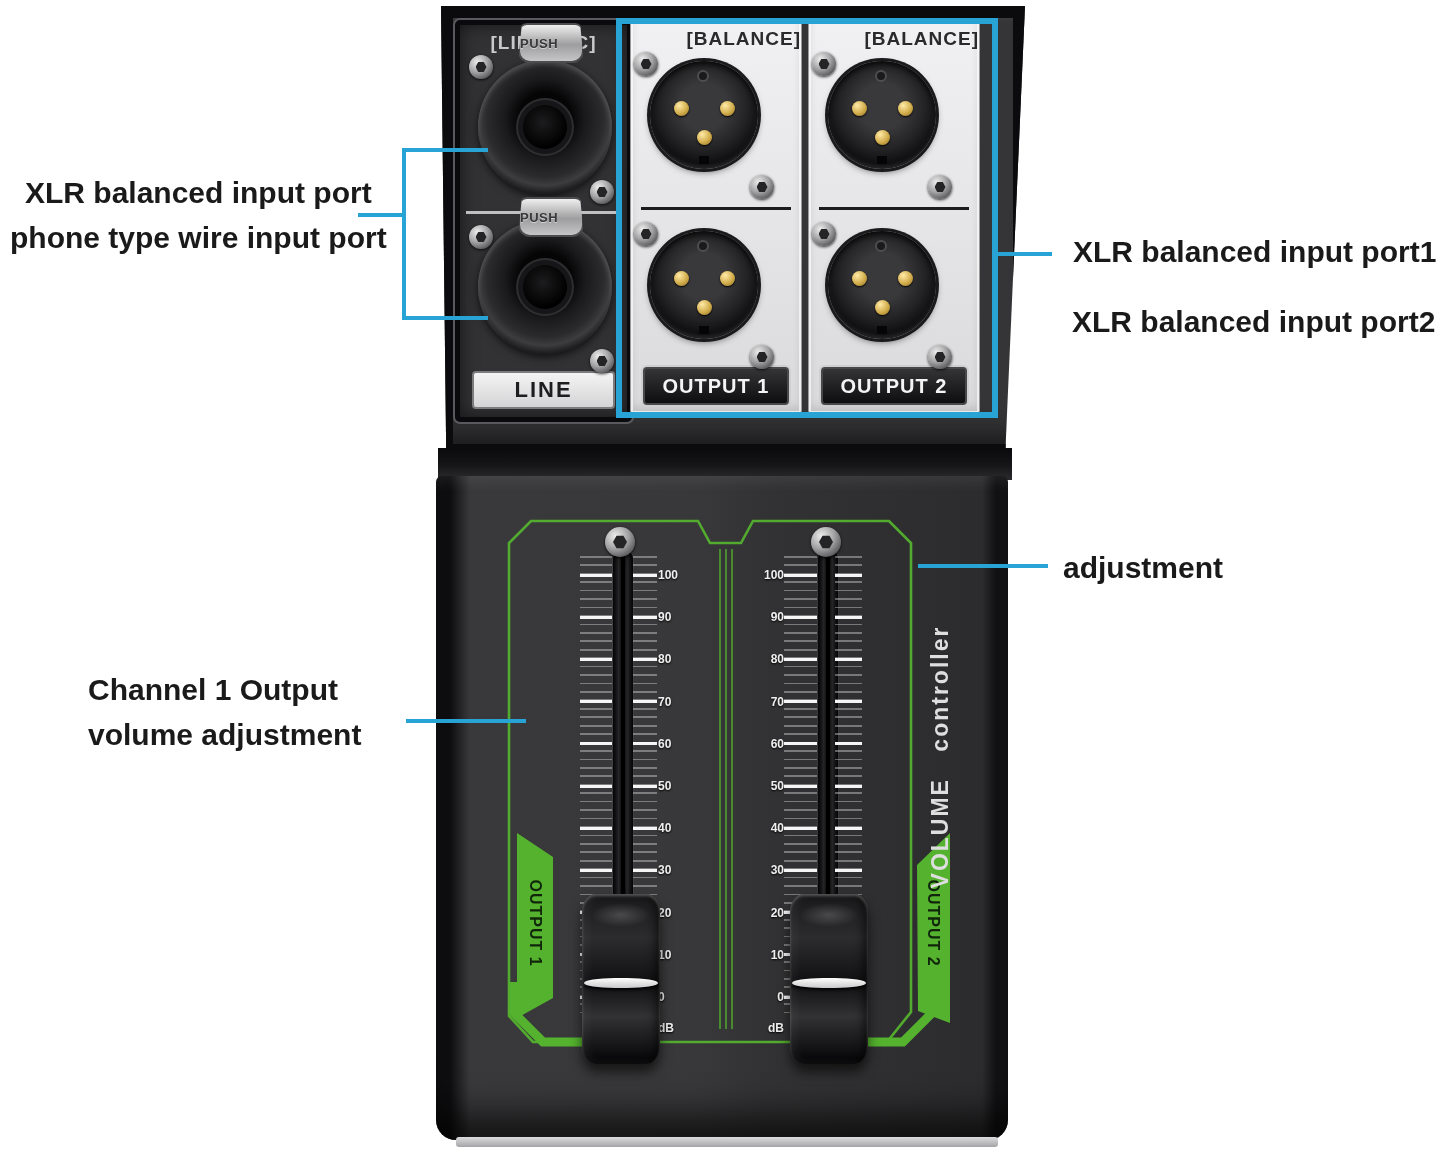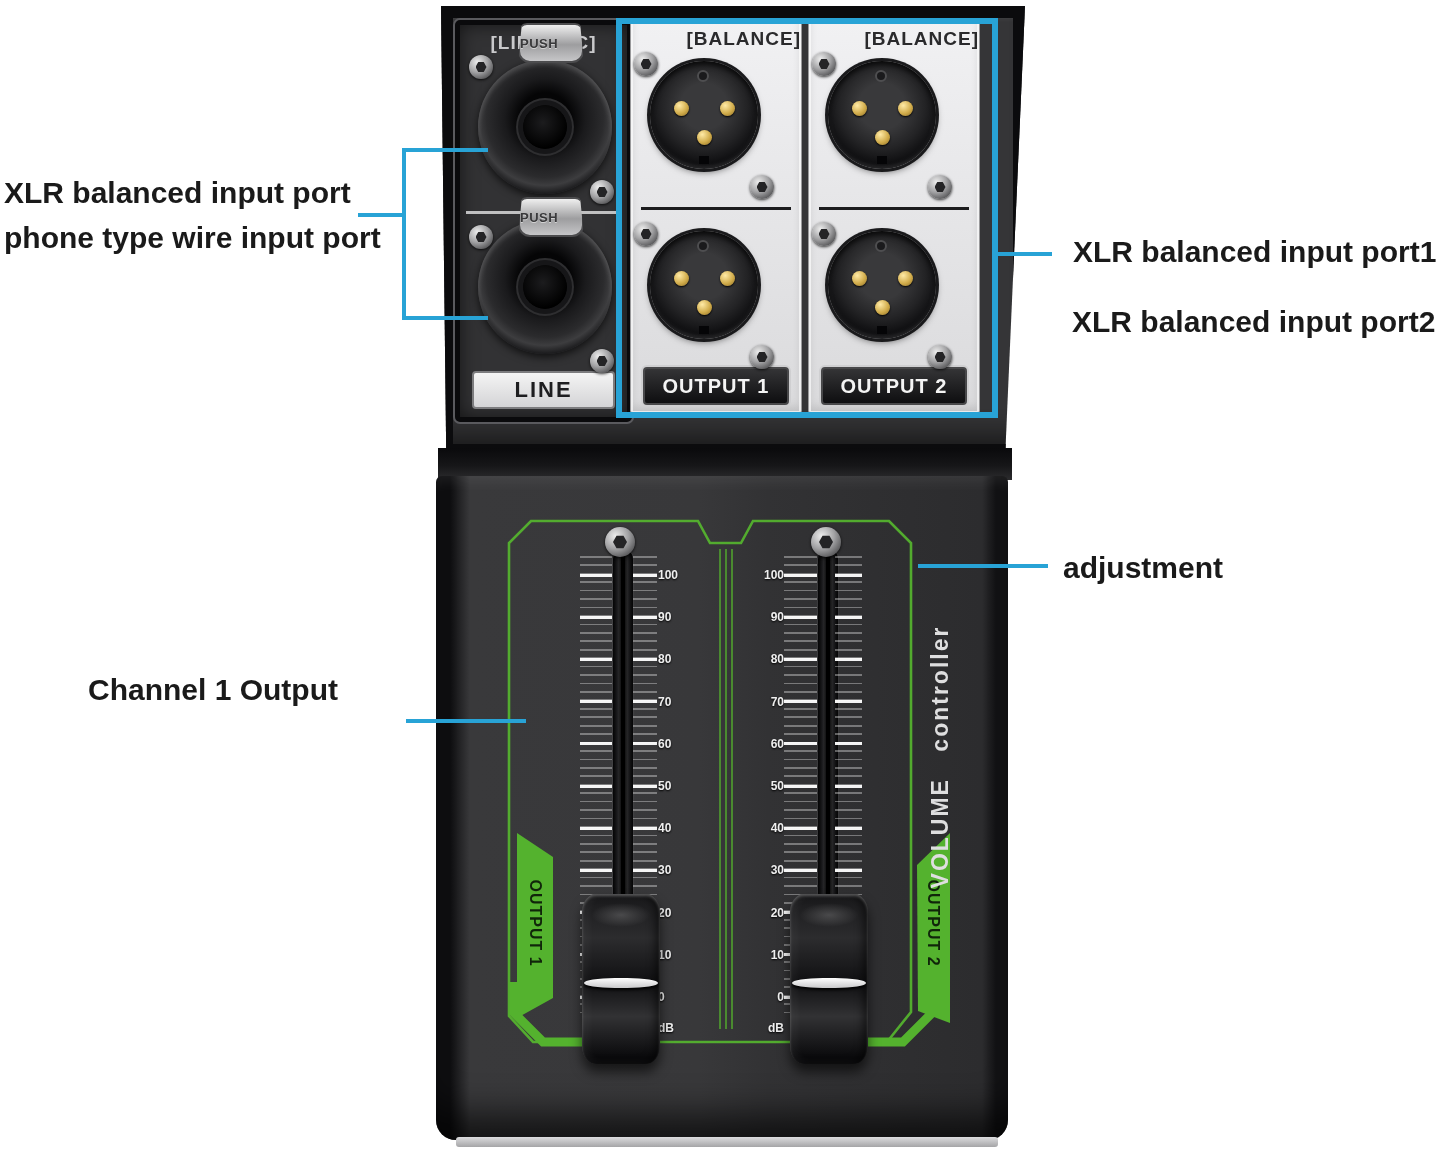--- a/index.html
+++ b/index.html
@@ -256,36 +256,37 @@
   </div>
 
   <div class="lip"></div>
 
   <div class="cyanbox" style="left:616px;top:18px;width:382px;height:400px;"></div>
 
   <div class="cline" style="left:358px;top:213px;width:48px;height:4px;"></div>
   <div class="cline" style="left:402px;top:148px;width:4px;height:172px;"></div>
   <div class="cline" style="left:402px;top:148px;width:86px;height:4px;"></div>
   <div class="cline" style="left:402px;top:316px;width:86px;height:4px;"></div>
-  <div class="ann" style="left:4px;top:170px;">
+  <div class="ann" style="left:10px;top:170px;text-align:center;">
     <div>XLR balanced input port</div>
     <div>phone type wire input port</div>
   </div>
 
   <div class="cline" style="left:994px;top:252px;width:58px;height:4px;"></div>
   <div class="ann" style="left:1073px;top:229px;">
     <div>XLR balanced input port1</div>
   </div>
   <div class="ann" style="left:1072px;top:299px;">
     <div>XLR balanced input port2</div>
   </div>
 
   <div class="cline" style="left:918px;top:564px;width:130px;height:4px;"></div>
   <div class="ann" style="left:1063px;top:545px;">
     <div>adjustment</div>
   </div>
 
   <div class="cline" style="left:406px;top:719px;width:120px;height:4px;"></div>
   <div class="ann" style="left:88px;top:667px;">
     <div>Channel 1 Output</div>
+    <div>volume adjustment</div>
   </div>
 
 </div>
 
 </body></html>

